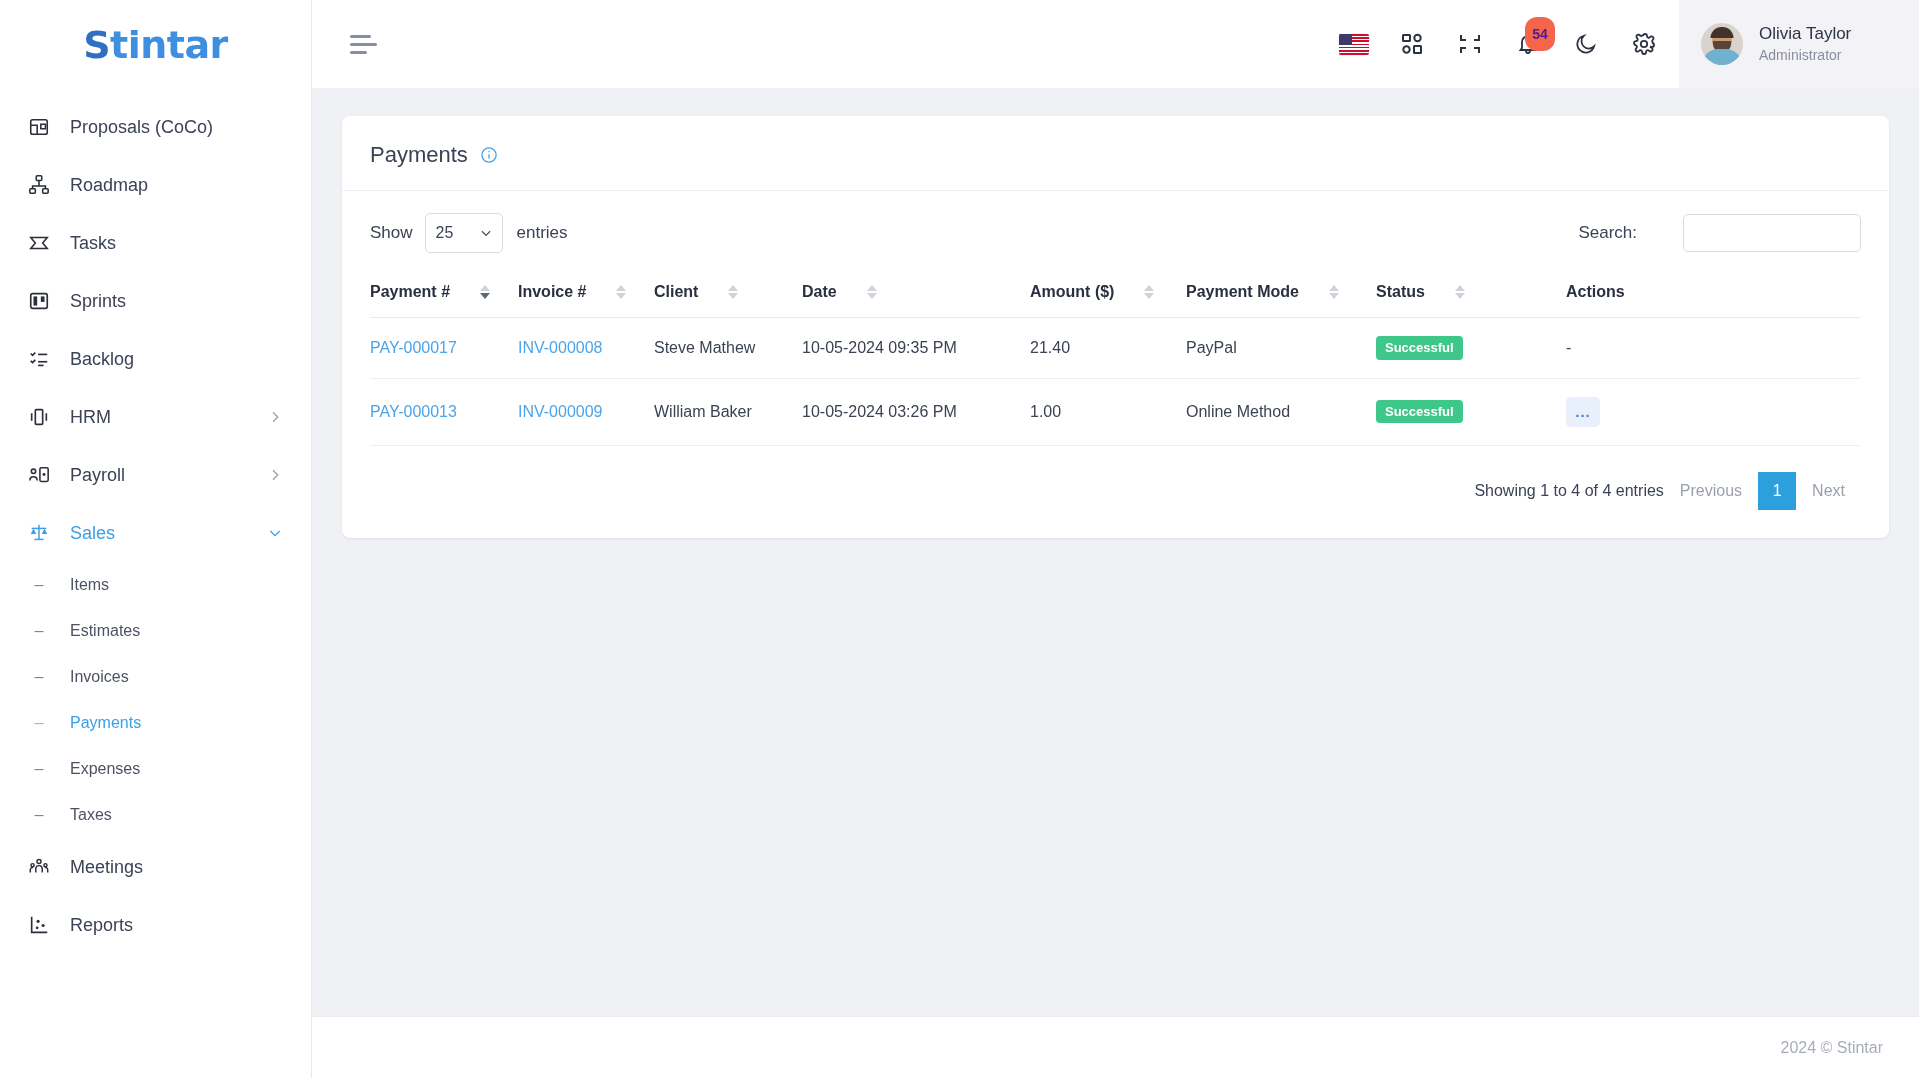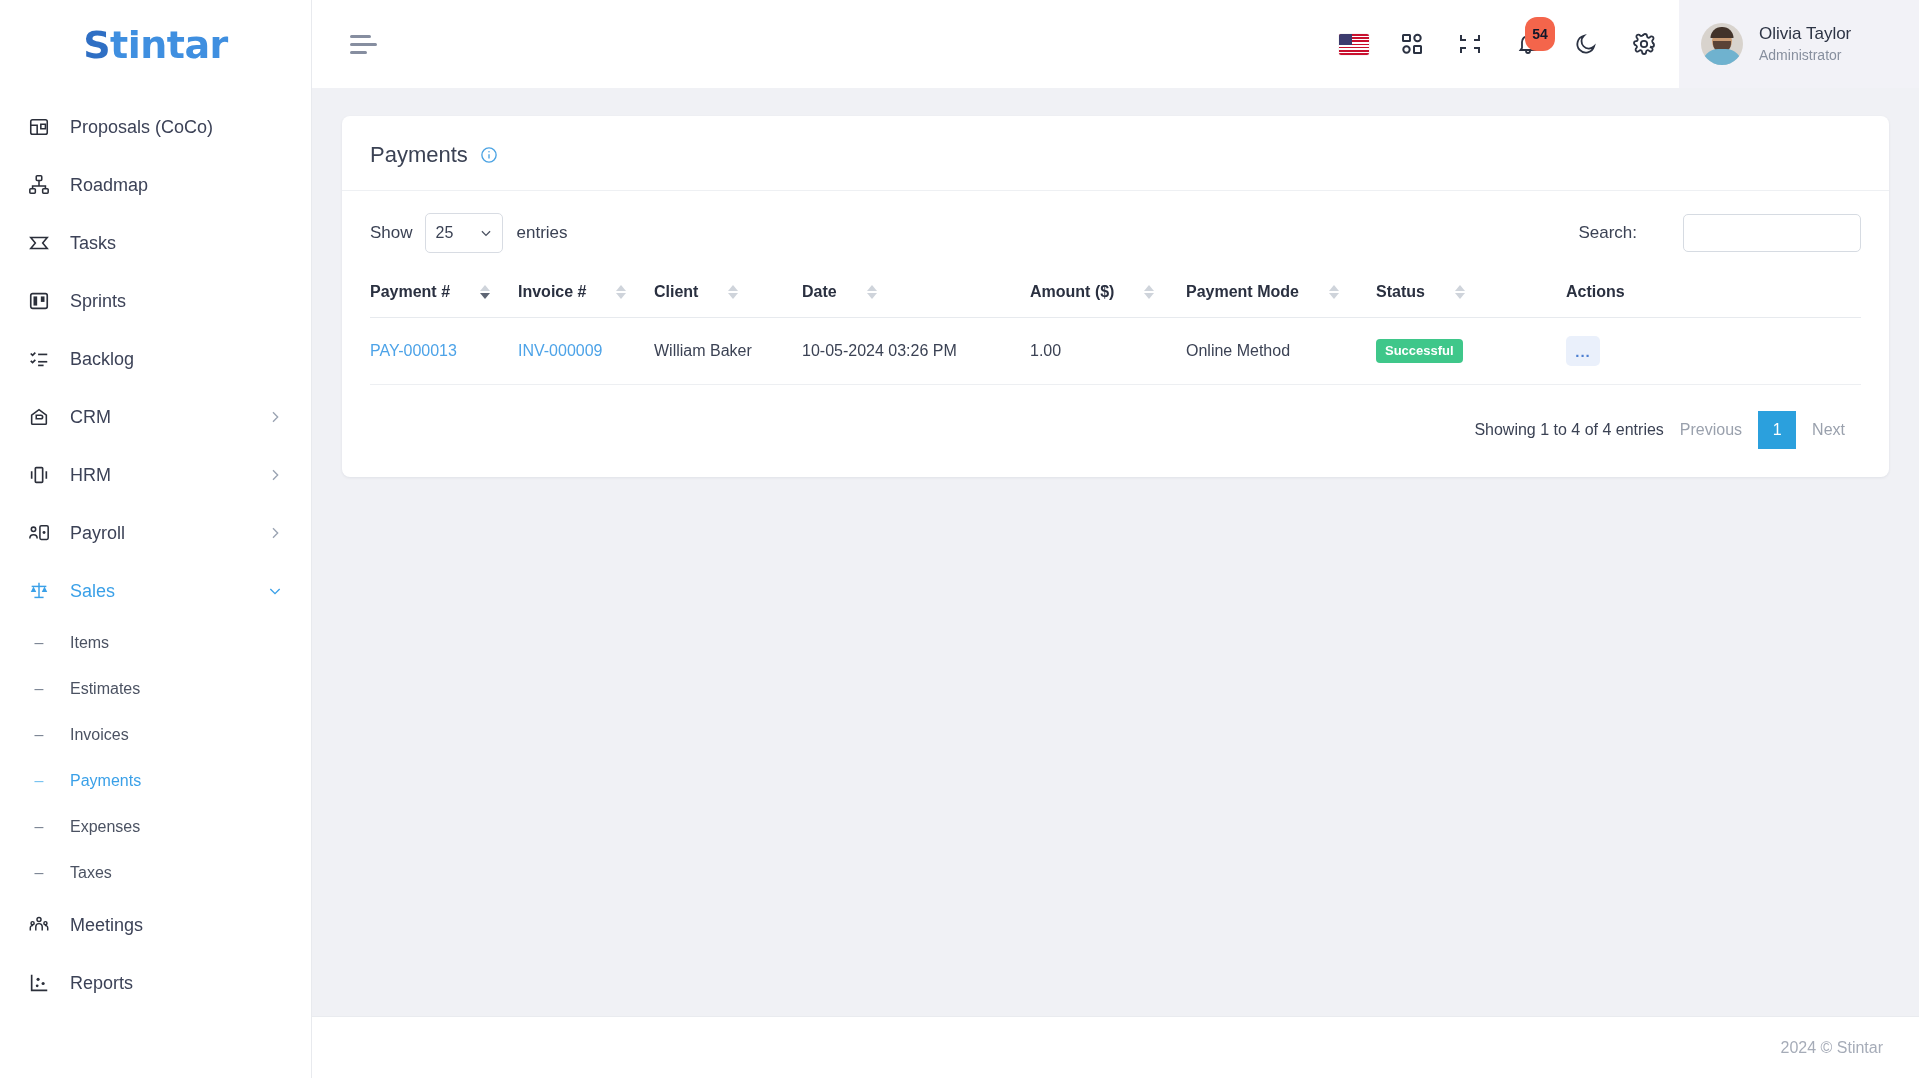--- a/index.html
+++ b/index.html
@@ -117,21 +117,21 @@
       #c8102e 0px, #c8102e 1.6px, #ffffff 1.6px, #ffffff 3.2px); }
   .flag .canton { position:absolute; left:0; top:0; width: 13px; height: 11px;
     background: #3c3b6e; }
 
   .bell-badge {
     position: absolute;
     top: 2px; left: 26px;
     min-width: 30px; height: 24px;
     border-radius: 12px;
     background: #f4654b;
-    color: #0f172a;
+    color: #4c1d95;
     font-size: 14px; font-weight: bold;
     display: flex; align-items: center; justify-content: center;
     padding: 17px 6px;
   }
 
   .profile {
     display: flex; align-items: center;
     height: 88px;
     background: #f2f2f7;
     padding: 0 22px 0 22px;
@@ -354,34 +354,20 @@
               <path d="M3 6l2 2 3-3"></path>
               <path d="M11 7h10"></path>
               <path d="M3 14l2 2 3-3"></path>
               <path d="M11 15h10"></path>
               <path d="M11 19h6"></path>
             </svg>
         </span>
         <span class="label">Backlog</span>
       </div>
 
-      <div class="nav-item">
-        <span class="ico">
-          <svg viewBox="0 0 24 24" fill="none" stroke="currentColor" stroke-width="1.7">
-              <path d="M4 10l8-6 8 6v9a1 1 0 0 1-1 1H5a1 1 0 0 1-1-1z"></path>
-              <path d="M9 14h5a2 2 0 0 0 0-4H9z"></path>
-            </svg>
-        </span>
-        <span class="label">CRM</span>
-        <span class="chev">
-          <svg viewBox="0 0 24 24" fill="none" stroke="currentColor" stroke-width="2">
-              <path d="M9 5l7 7-7 7"></path>
-            </svg>
-        </span>
-      </div>
 
       <div class="nav-item">
         <span class="ico">
           <svg viewBox="0 0 24 24" fill="none" stroke="currentColor" stroke-width="1.8">
               <rect x="8" y="4" width="8" height="16" rx="1"></rect>
               <path d="M4 8v8M20 8v8"></path>
             </svg>
         </span>
         <span class="label">HRM</span>
         <span class="chev">
@@ -670,20 +656,32 @@
                 <th>
                   <div class="th-inner" style="padding-right:0">
                     <span>Actions</span>
                   </div>
                 </th>
               </tr>
             </thead>
             <tbody>
 
 
+              <tr>
+                <td><a class="link">PAY-000017</a></td>
+                <td><a class="link">INV-000008</a></td>
+                <td>Steve Mathew</td>
+                <td>10-05-2024 09:35 PM</td>
+                <td>21.40</td>
+                <td>
+                  <span>PayPal</span>
+                </td>
+                <td><span class="badge-success">Successful</span></td>
+                <td class="dash-cell"><span>-</span></td>
+              </tr>
 
 
               <tr>
                 <td><a class="link">PAY-000013</a></td>
                 <td><a class="link">INV-000009</a></td>
                 <td>William Baker</td>
                 <td>10-05-2024 03:26 PM</td>
                 <td>1.00</td>
                 <td>
                   <span>Online Method</span>

